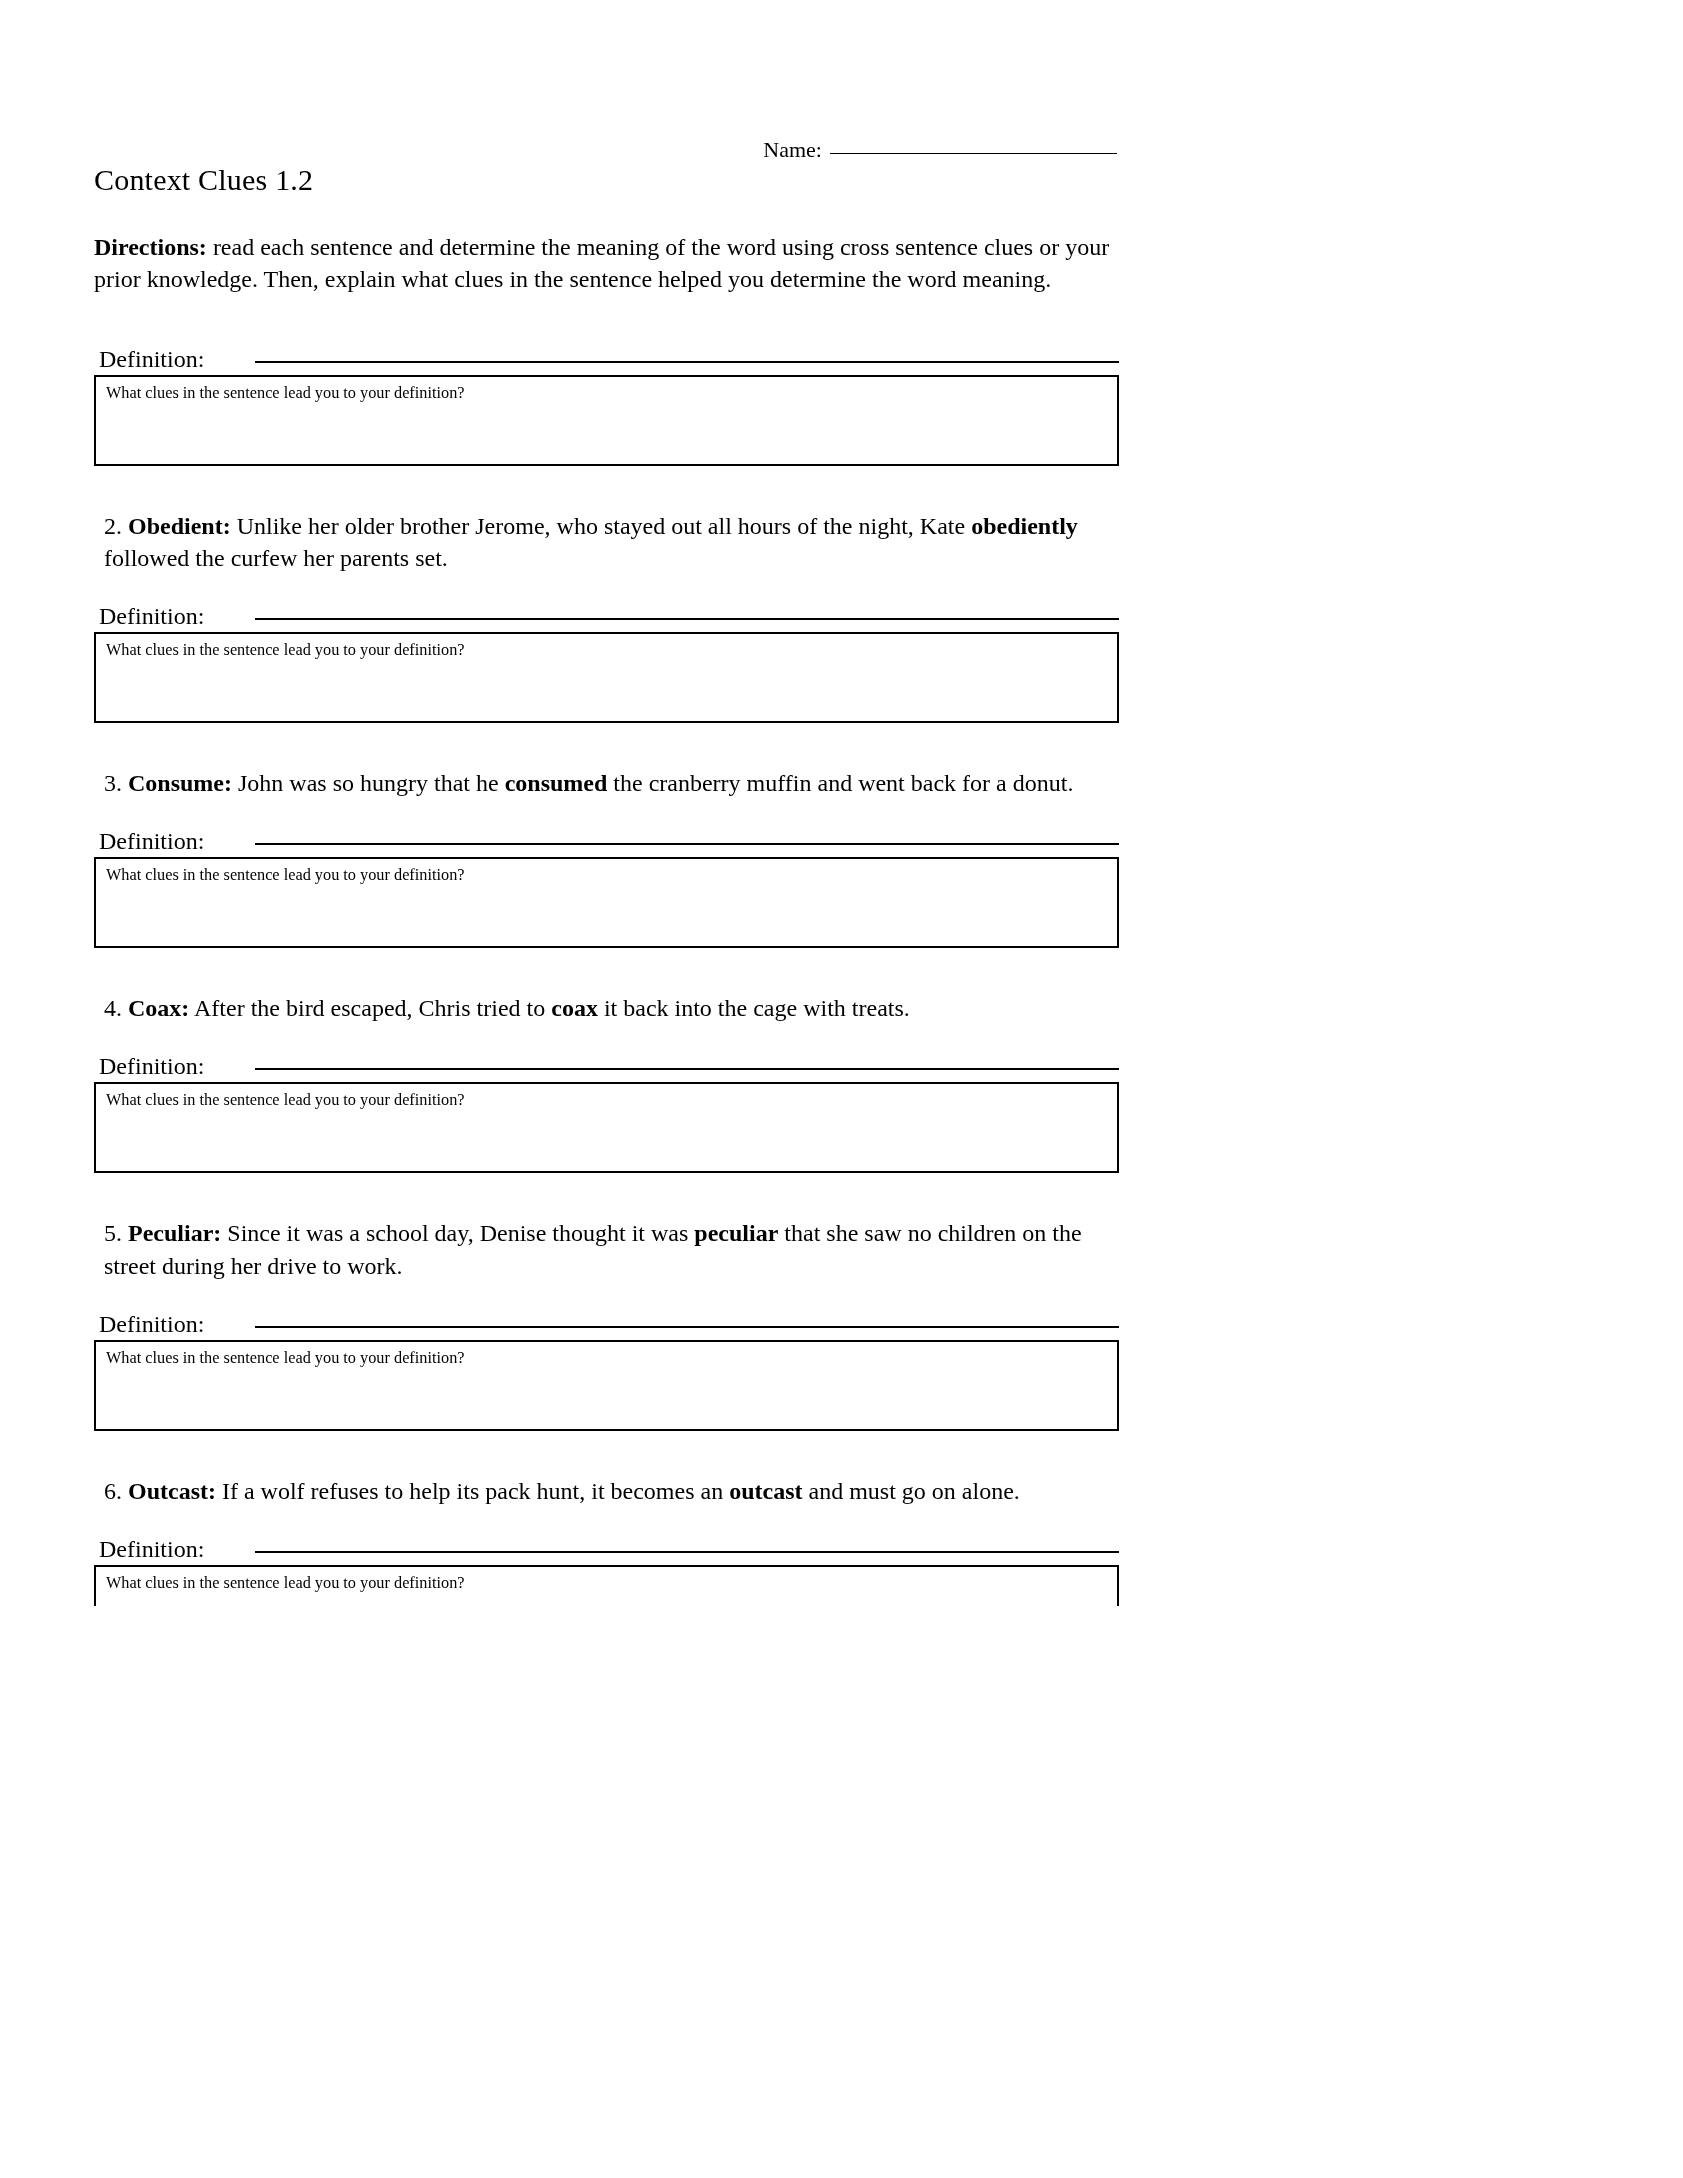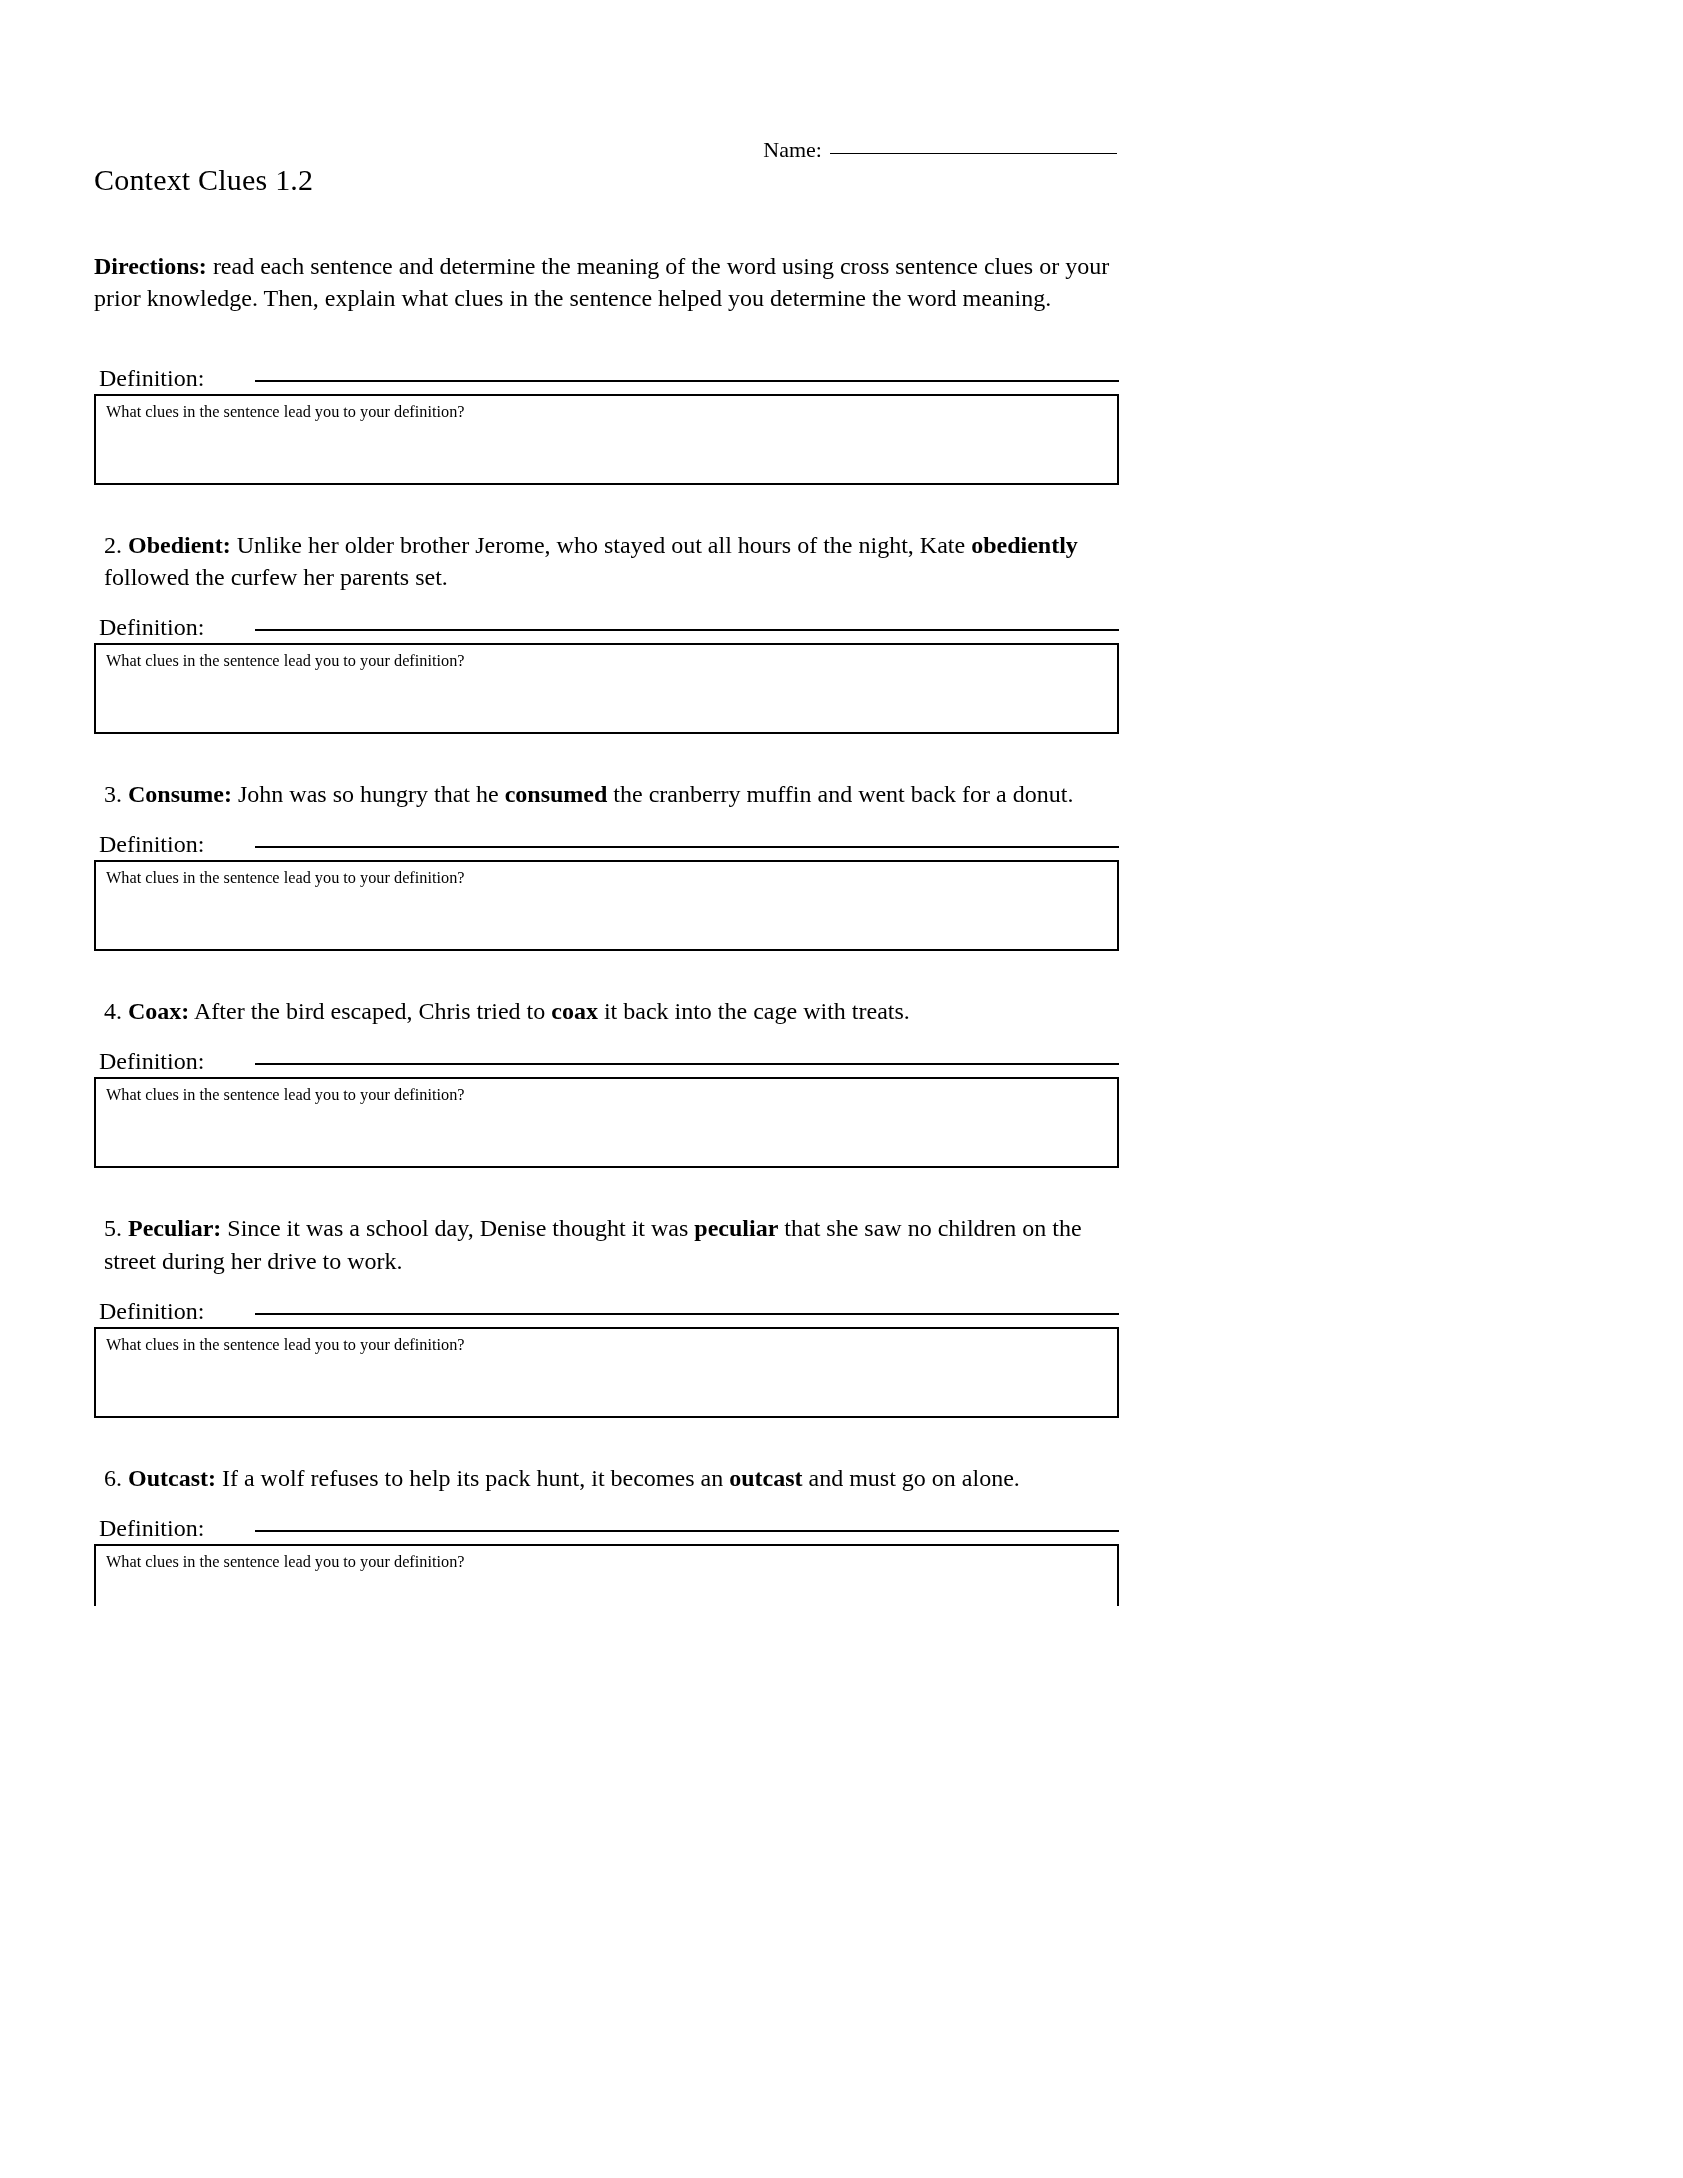--- a/index.html
+++ b/index.html
@@ -55,21 +55,21 @@
   .title {
     font-size: 30px;
     line-height: 1.1;
     margin-top: 2px;
     letter-spacing: 0.2px;
   }
 
   .directions {
     font-size: 24px;
     line-height: 1.33;
-    margin-top: 55px;
+    margin-top: 36px;
     text-align: left;
   }
   .directions b { font-weight: bold; }
 
   
   .item {
     margin-top: 44px;
   }
   .item-sentence {
     font-size: 24px;
@@ -83,21 +83,21 @@
   .item-term {
     font-weight: bold;
   }
   .item-target {
     font-weight: bold;
   }
 
   .definition-row {
     display: flex;
     align-items: baseline;
-    margin-top: 22px;
+    margin-top: 30px;
     padding-left: 5px;
     gap: 39px;
   }
   .definition-label {
     font-size: 24px;
     white-space: nowrap;
     line-height: 1;
   }
   .definition-rule {
     flex: 1 1 auto;

